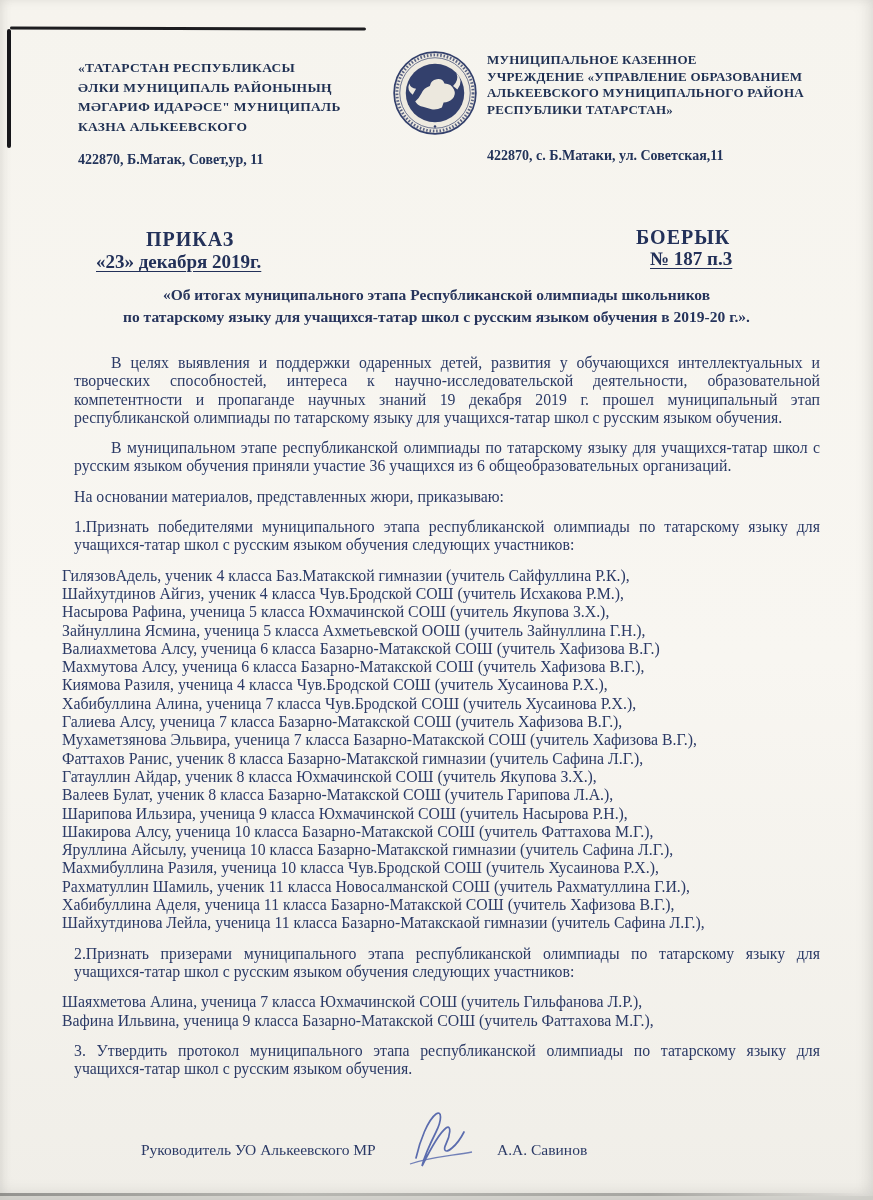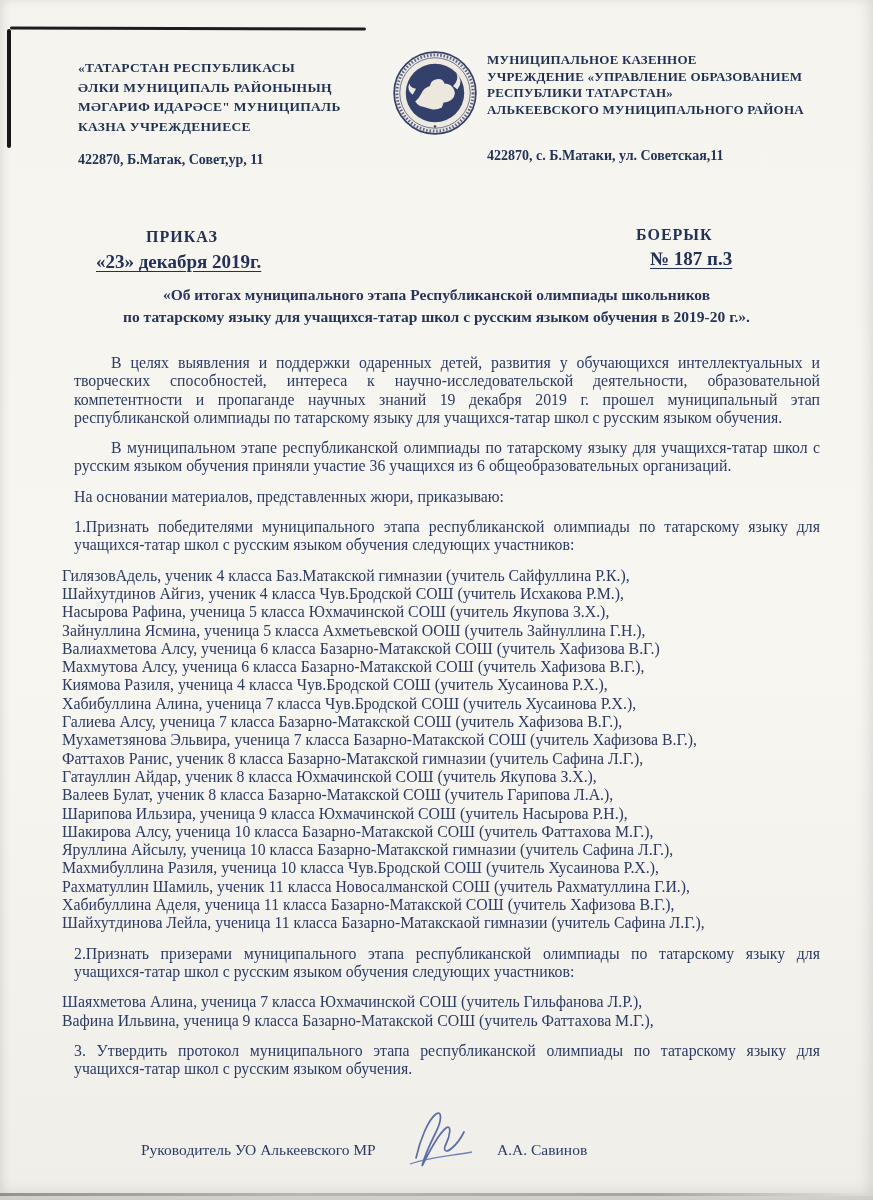--- a/index.html
+++ b/index.html
@@ -23,21 +23,21 @@
   
   .org { position:absolute; font-weight:bold; color:#1f3053; }
   .org-left  { left:78px;  top:58px; width:305px; font-size:13.5px; line-height:19.5px; letter-spacing:.3px; }
   .org-right { left:487px; top:52px; width:350px; font-size:13px;   line-height:16.5px; letter-spacing:.2px; }
   .addr { position:absolute; font-weight:bold; font-size:14px; color:#22335a; }
   .addr-left  { left:78px;  top:152px; }
   .addr-right { left:487px; top:148px; }
   .emblem { position:absolute; left:392px; top:50px; width:86px; height:86px; }
 
   
-  .order-label { position:absolute; font-weight:bold; font-size:16px; letter-spacing:1px; color:#233159; }
+  .order-label { position:absolute; font-weight:bold; font-size:20px; letter-spacing:1px; color:#233159; }
   .order-left  { left:146px; top:228px; }
   .order-right { left:636px; top:226px; }
   .order-sub { position:absolute; font-weight:bold; font-size:19px; color:#233159;
                text-decoration:underline; text-underline-offset:3px; text-decoration-thickness:1.3px;font-family:Liberation Serif, serif; }
   .order-date   { left:96px;  top:251px; }
   .order-number { left:650px; top:248px; }
 
   
   .doc-title { position:absolute; left:0; right:0; top:284px; padding:0 55px; text-align:center;
                font-weight:bold; font-size:15.5px; line-height:21.5px; color:#26345c; }
@@ -62,41 +62,41 @@
 
   <div class="art-top"></div>
   <div class="art-left"></div>
   <div class="art-bottom2"></div>
   <div class="art-bottom"></div>
 
   <div class="org org-left">
       <div class="org-line">«ТАТАРСТАН РЕСПУБЛИКАСЫ</div>
       <div class="org-line">ӘЛКИ МУНИЦИПАЛЬ РАЙОНЫНЫҢ</div>
       <div class="org-line">МӘГАРИФ ИДАРӘСЕ" МУНИЦИПАЛЬ</div>
-      <div class="org-line">КАЗНА УЧРЕЖДЕНИЕСЕ</div>
+      <div class="org-line">КАЗНА АЛЬКЕЕВСКОГО</div>
     </div>
 
   <div class="emblem">
     <svg width="86" height="86" viewBox="0 0 100 100">
       <circle cx="50" cy="50" r="47.5" fill="#eeeae0" stroke="#33406c" stroke-width="2"></circle>
       <circle cx="50" cy="50" r="44.3" fill="none" stroke="#33406c" stroke-width="3.4" stroke-dasharray="1.8 2.1" opacity="0.8"></circle>
       <circle cx="50" cy="50" r="41" fill="none" stroke="#33406c" stroke-width="0.8"></circle>
       <circle cx="50" cy="50" r="34" fill="#33406c"></circle>
       <path d="M27 60 q4 -3 7 -9 q3 -7 10 -9 q1 -7 8 -8 q7 -1 9 5 q8 0 11 7 q3 6 -2 11 q-4 4 -10 4 l-2 6 q-6 3 -12 2 l-10 -3 q-5 0 -9 -6 z" fill="#ece8de"></path>
       <path d="M24 52 q-7 -5 -4 -13 q2 6 8 6 z" fill="#ece8de"></path>
       <path d="M71 42 q7 -7 4 -15 q9 9 1 19 z" fill="#ece8de"></path>
       <circle cx="50" cy="89" r="1.5" fill="#33406c"></circle>
     </svg>
   </div>
 
   <div class="org org-right">
       <div class="org-line">МУНИЦИПАЛЬНОЕ КАЗЕННОЕ</div>
       <div class="org-line">УЧРЕЖДЕНИЕ «УПРАВЛЕНИЕ ОБРАЗОВАНИЕМ</div>
+      <div class="org-line">АЛЬКЕЕВСКОГО МУНИЦИПАЛЬНОГО РАЙОНА</div>
       <div class="org-line">РЕСПУБЛИКИ ТАТАРСТАН»</div>
-      <div class="org-line">АЛЬКЕЕВСКОГО МУНИЦИПАЛЬНОГО РАЙОНА</div>
     </div>
 
   <div class="addr addr-left">422870, Б.Матак, Совет,ур, 11</div>
   <div class="addr addr-right">422870, с. Б.Матаки, ул. Советская,11</div>
 
   <div class="order-label order-left">ПРИКАЗ</div>
   <div class="order-label order-right">БОЕРЫК</div>
   <div class="order-sub order-date">«23» декабря  2019г.</div>
   <div class="order-sub order-number">№ 187 п.3</div>
 

